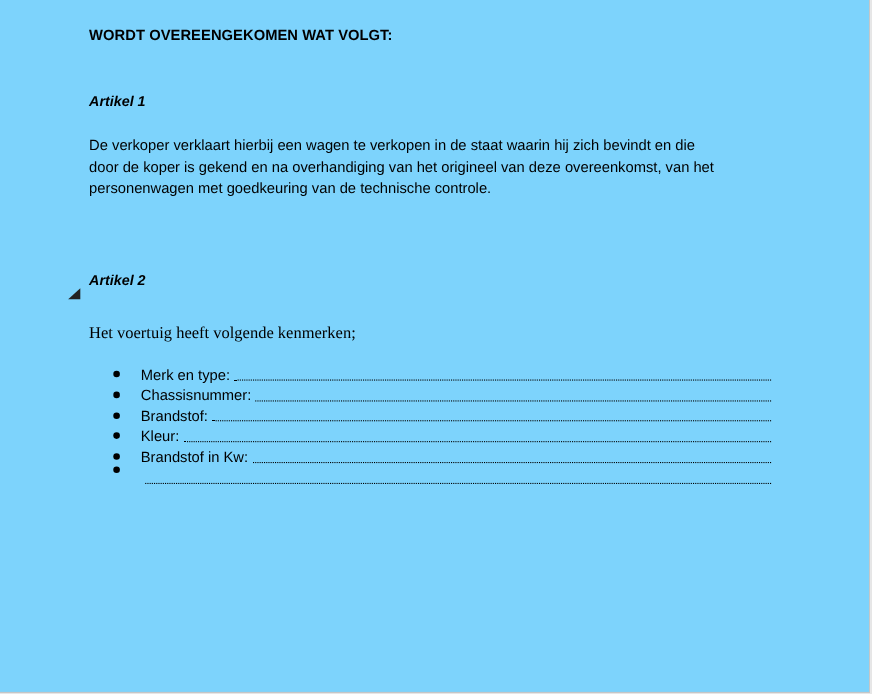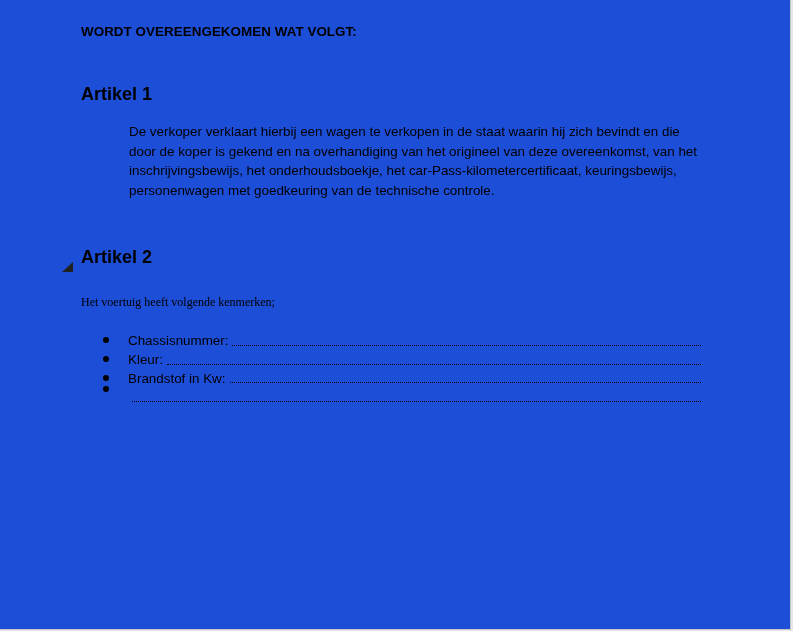--- a/index.html
+++ b/index.html
@@ -6,53 +6,53 @@
   body {
     width: 793px; height: 631px; overflow: hidden;
     background: #ffffff;
     position: relative;
     font-family: "Liberation Sans", "DejaVu Sans", sans-serif;
     color: #000;
   }
   .page {
     position: absolute; left: 0; top: 0;
     width: 790px; height: 629px;
-    background: #1d4ed8;
+    background: #7dd3fc;
     border-right: 1px solid #c6c6c6;
     border-bottom: 1px solid #c6c6c6;
   }
   .edge-right {
     position: absolute; left: 791px; top: 0; width: 2px; height: 631px; background: #e6e6e6;
   }
   .edge-bottom {
     position: absolute; left: 0; top: 630px; width: 793px; height: 1px; background: #e6e6e6;
   }
   .heading {
     position: absolute; left: 81px; top: 24px;
     font-weight: bold; font-size: 13.4px; letter-spacing: 0.05px;
   }
   .article-title {
-    position: absolute; font-weight: bold; font-size: 18px;
+    position: absolute; font-weight: bold; font-style: italic; font-size: 13px;
   }
   #art1 { left: 81px; top: 84px; }
   #art2 { left: 81px; top: 247px; }
   .collapse-arrow {
     position: absolute; left: 62px; top: 262px; width: 0; height: 0;
     border-left: 11px solid transparent;
     border-bottom: 10px solid #222;
     cursor: pointer;
   }
   .paragraph {
     position: absolute; left: 81px; top: 122px; width: 640px;
     font-size: 13.4px; line-height: 19.6px;
   }
-  .paragraph span { display: block; white-space: nowrap; margin-left: 48px; }
+  .paragraph span { display: block; white-space: nowrap; }
   .serif-line {
     position: absolute; left: 81px; top: 295px;
-    font-family: "Liberation Serif", "DejaVu Serif", serif; font-size: 12px;
+    font-family: "Liberation Serif", "DejaVu Serif", serif; font-size: 15px;
   }
   .list {
     position: absolute; left: 103px; top: 332px; width: 598px;
     margin: 0; padding: 0; list-style: none;
   }
   .list li {
     position: relative; height: 18.8px; line-height: 18.8px;
     font-size: 13.4px; display: flex; align-items: baseline; white-space: nowrap;
   }
   .bullet {
@@ -71,33 +71,42 @@
 
 <div class="page">
 
   <div class="heading">WORDT OVEREENGEKOMEN WAT VOLGT:</div>
 
   <div class="article-title" id="art1">Artikel 1</div>
 
   <div class="paragraph">
     <span>De verkoper verklaart hierbij een wagen te verkopen in de staat waarin hij zich bevindt en die</span>
     <span>door de koper is gekend en na overhandiging van het origineel van deze overeenkomst, van het</span>
-    <span>inschrijvingsbewijs, het onderhoudsboekje, het car-Pass-kilometercertificaat, keuringsbewijs,</span>
     <span>personenwagen met goedkeuring van de technische controle.</span>
   </div>
 
   <div class="collapse-arrow"></div>
   <div class="article-title" id="art2">Artikel 2</div>
 
   <div class="serif-line">Het voertuig heeft volgende kenmerken;</div>
 
   <ul class="list">
     <li>
       <span class="bullet"></span>
+      <span class="label">Merk en type:</span>
+      <span class="dots"></span>
+    </li>
+    <li>
+      <span class="bullet"></span>
       <span class="label">Chassisnummer:</span>
+      <span class="dots"></span>
+    </li>
+    <li>
+      <span class="bullet"></span>
+      <span class="label">Brandstof:</span>
       <span class="dots"></span>
     </li>
     <li>
       <span class="bullet"></span>
       <span class="label">Kleur:</span>
       <span class="dots"></span>
     </li>
     <li>
       <span class="bullet"></span>
       <span class="label">Brandstof in Kw:</span>

